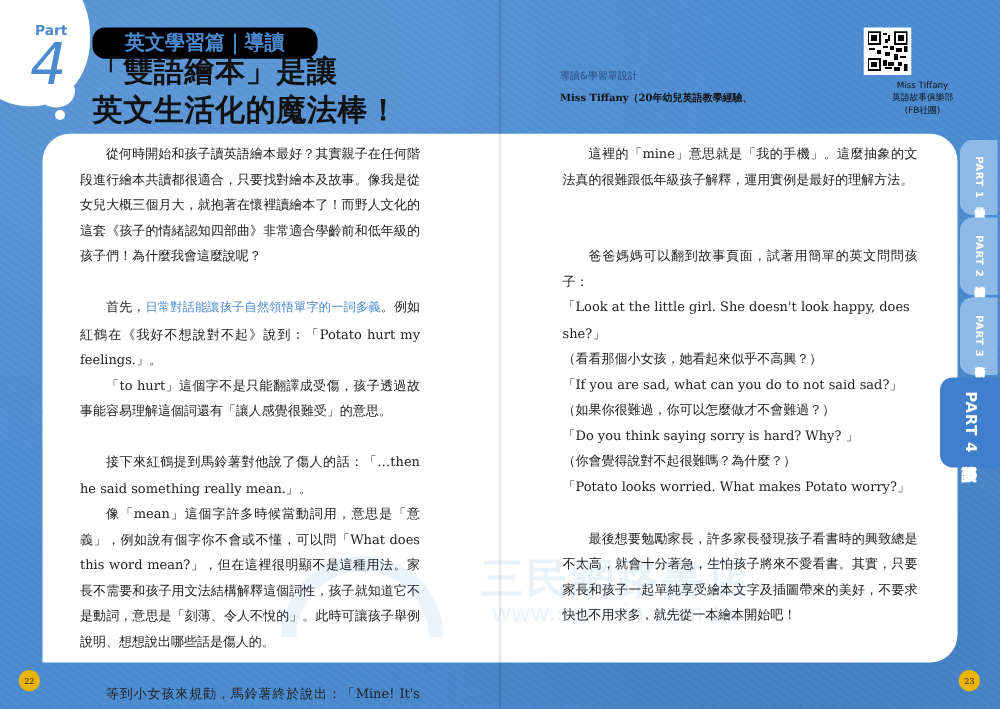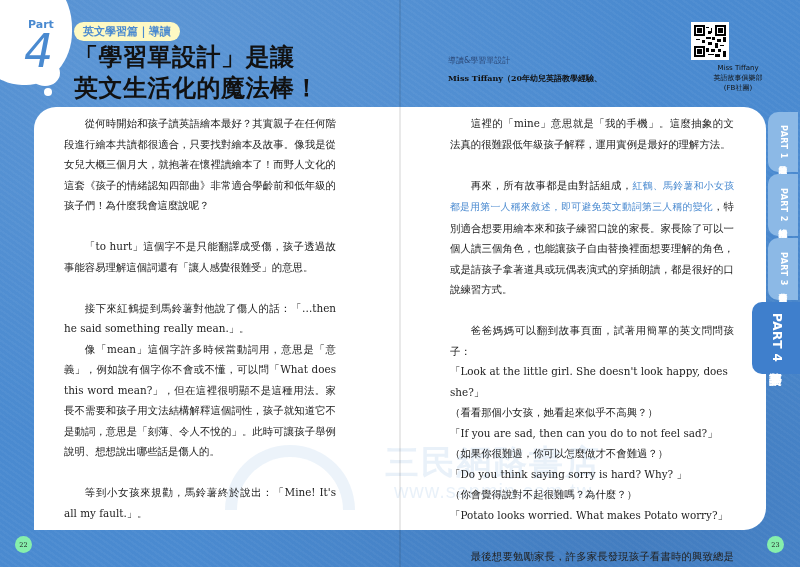--- a/index.html
+++ b/index.html
@@ -34,23 +34,23 @@
   }
   .part-label {
     position: absolute; left: 28px; top: 18px; font-family: "DejaVu Sans", sans-serif;
     font-size: 11px; font-weight: bold; color: #4a8ad0;
   }
   .part-number {
     position: absolute; left: 24px; top: 28px; font-family: "DejaVu Sans", sans-serif;
     font-size: 46px; font-style: italic; color: #4a8ad0; line-height: 1;
   }
   .section-tag {
-    position: absolute; left: 74px; top: 22px; padding: 2px 9px;
-    background: #fef9c3; border-radius: 10px;
-    font-family: "DejaVu Sans", sans-serif; font-size: 11px; font-weight: bold; color: #4a8ad0;
+    position: absolute; left: 74px; top: 22px; padding: 2px 26px;
+    background: #000000; border-radius: 10px;
+    font-family: "DejaVu Sans", sans-serif; font-size: 16px; font-weight: bold; color: #4a8ad0;
   }
   .title {
     position: absolute; left: 74px; top: 42px;
     font-family: "DejaVu Sans", sans-serif; font-size: 24px; font-weight: bold;
     color: #111; line-height: 31px; letter-spacing: 0.5px;
   }
   .author-block {
     position: absolute; left: 448px; top: 55px; color: #111;
   }
   .author-role {
@@ -87,21 +87,21 @@
     background: #8cb9e6; display: flex; align-items: center; justify-content: center;
     writing-mode: vertical-rl; font-family: "DejaVu Sans", sans-serif; color: #fff;
     font-weight: bold; font-size: 8.5px; line-height: 11px;
   }
   .tab .tab-part { font-size: 8px; letter-spacing: 0.5px; }
   .tab-active {
     left: 752px; width: 48px; background: #3f7fcc; font-size: 12.5px; line-height: 15px;
   }
   .tab-active .tab-part { font-size: 12px; }
   .page-num {
-    position: absolute; width: 17px; height: 17px; border-radius: 50%; background: #86efac;
+    position: absolute; width: 17px; height: 17px; border-radius: 50%; background: #eab308;
     font-size: 6.5px; color: #222; display: flex; align-items: center; justify-content: center;
   }
   .watermark {
     position: absolute; left: 385px; top: 440px; font-family: Liberation Sans, sans-serif;
     color: rgba(74,138,208,0.12); pointer-events: none;
   }
   .wm-cn { font-size: 34px; font-weight: bold; letter-spacing: 2px; }
   .wm-url { font-size: 20px; letter-spacing: 1px; margin-top: -6px; text-align: center; }
   .wm-arc {
     position: absolute; left: 225px; top: 445px; width: 130px; height: 65px;
@@ -113,21 +113,21 @@
 <body>
 
 <div class="part-bubble"></div>
 <div class="part-bubble-lobe"></div>
 <div class="part-bubble-dot"></div>
 <div class="part-label">Part</div>
 <div class="part-number">4</div>
 
 <div class="section-tag">英文學習篇｜導讀</div>
 <div class="title">
-  <div>「學習單設計」是讓</div>
+  <div>「雙語繪本」是讓</div>
   <div>英文生活化的魔法棒！</div>
 </div>
 
 <div class="author-block">
   <div class="author-role">導讀&amp;學習單設計</div>
   <div class="author-line">Miss Tiffany（20年幼兒英語教學經驗、</div>
 </div>
 
 <div class="qr-box">
   <svg viewBox="0 0 21 21" shape-rendering="crispEdges">
@@ -171,39 +171,39 @@
 
 <div class="wm-arc"></div>
 <div class="watermark">
   <div class="wm-cn">三民網路書店</div>
   <div class="wm-url">www.sanmin.com.tw</div>
 </div>
 
 <div class="col col-left">
   <p class="para">從何時開始和孩子讀英語繪本最好？其實親子在任何階段進行繪本共讀都很適合，只要找對繪本及故事。像我是從女兒大概三個月大，就抱著在懷裡讀繪本了！而野人文化的這套《孩子的情緒認知四部曲》非常適合學齡前和低年級的孩子們！為什麼我會這麼說呢？</p>
   <div class="gap"></div>
+  <p class="para"><span>首先，</span><span class="hl">日常對話能讓孩子自然領悟單字的一詞多義</span><span>。例如紅鶴在《我好不想說對不起》說到：「Potato hurt my feelings.」。</span></p>
   <p class="para">「to hurt」這個字不是只能翻譯成受傷，孩子透過故事能容易理解這個詞還有「讓人感覺很難受」的意思。</p>
   <div class="gap"></div>
   <p class="para">接下來紅鶴提到馬鈴薯對他說了傷人的話：「…then he said something really mean.」。</p>
   <p class="para">像「mean」這個字許多時候當動詞用，意思是「意義」，例如說有個字你不會或不懂，可以問「What does this word mean?」，但在這裡很明顯不是這種用法。家長不需要和孩子用文法結構解釋這個詞性，孩子就知道它不是動詞，意思是「刻薄、令人不悅的」。此時可讓孩子舉例說明、想想說出哪些話是傷人的。</p>
   <div class="gap"></div>
   <p class="para">等到小女孩來規勸，馬鈴薯終於說出：「Mine! It's all my fault.」。</p>
 
 </div>
 
 <div class="col col-right">
   <p class="para">這裡的「mine」意思就是「我的手機」。這麼抽象的文法真的很難跟低年級孩子解釋，運用實例是最好的理解方法。</p>
   <div class="gap"></div>
-  <p class="para"><span>再來，所有故事都是由對話組成，</span><span class="hl">紅鶴、馬鈴薯和小女孩都是用第一人稱來敘述，即可避免英文動詞第三人稱的變化</span><span>，特別適合想要用繪本來和孩子練習口說的家長。家長除了可以一個人讀三個角色，也能讓孩子自由替換裡面想要理解的角色，或是請孩子拿著道具或玩偶表演式的穿插朗讀，都是很好的口說練習方式。</span></p>
   <div class="gap"></div>
   <p class="para">爸爸媽媽可以翻到故事頁面，試著用簡單的英文問問孩子：</p>
   <div>
     <p class="q-line">「Look at the little girl. She doesn't look happy, does she?」</p>
     <p class="q-line">（看看那個小女孩，她看起來似乎不高興？）</p>
-    <p class="q-line">「If you are sad, then can you do to not feel sad?」</p>
+    <p class="q-line">「If you are sad, what can you do to not said sad?」</p>
     <p class="q-line">（如果你很難過，你可以怎麼做才不會難過？）</p>
     <p class="q-line">「Do you think saying sorry is hard? Why? 」</p>
     <p class="q-line">（你會覺得說對不起很難嗎？為什麼？）</p>
     <p class="q-line">「Potato looks worried. What makes Potato worry?」</p>
   </div>
   <div class="gap"></div>
   <p class="para">最後想要勉勵家長，許多家長發現孩子看書時的興致總是不太高，就會十分著急，生怕孩子將來不愛看書。其實，只要家長和孩子一起單純享受繪本文字及插圖帶來的美好，不要求快也不用求多，就先從一本繪本開始吧！</p>
 </div>
 
 <div class="tab" style="top:112px;height:60px;">

